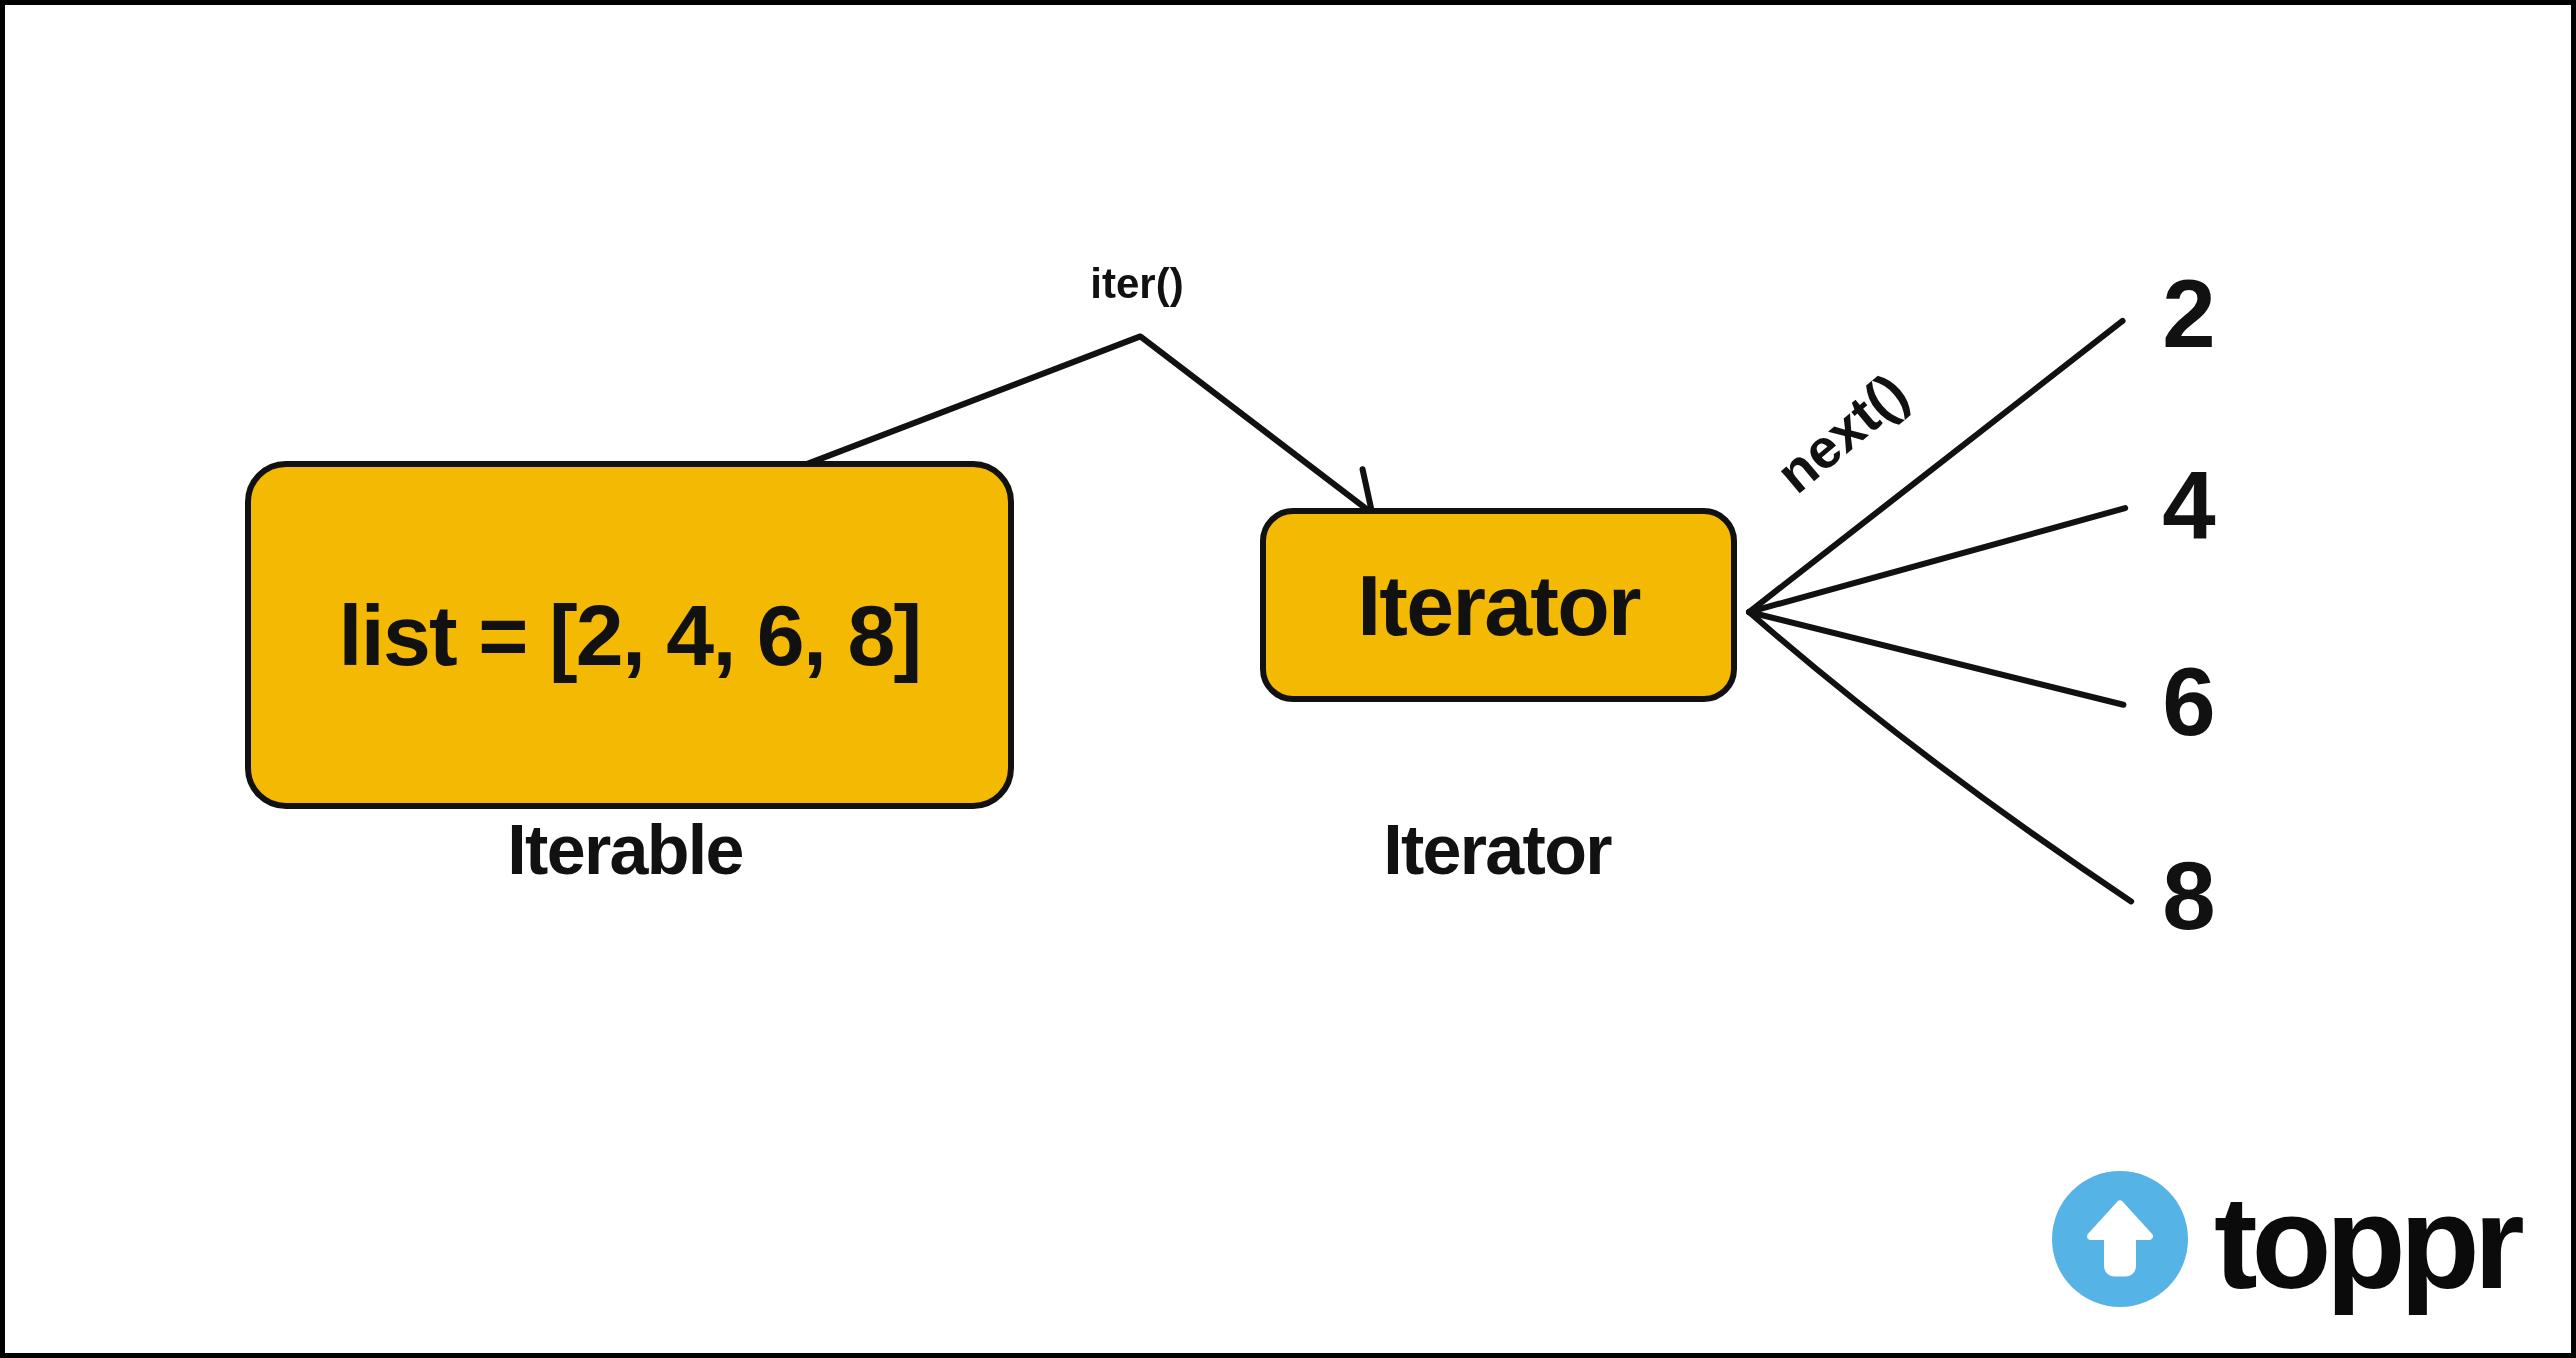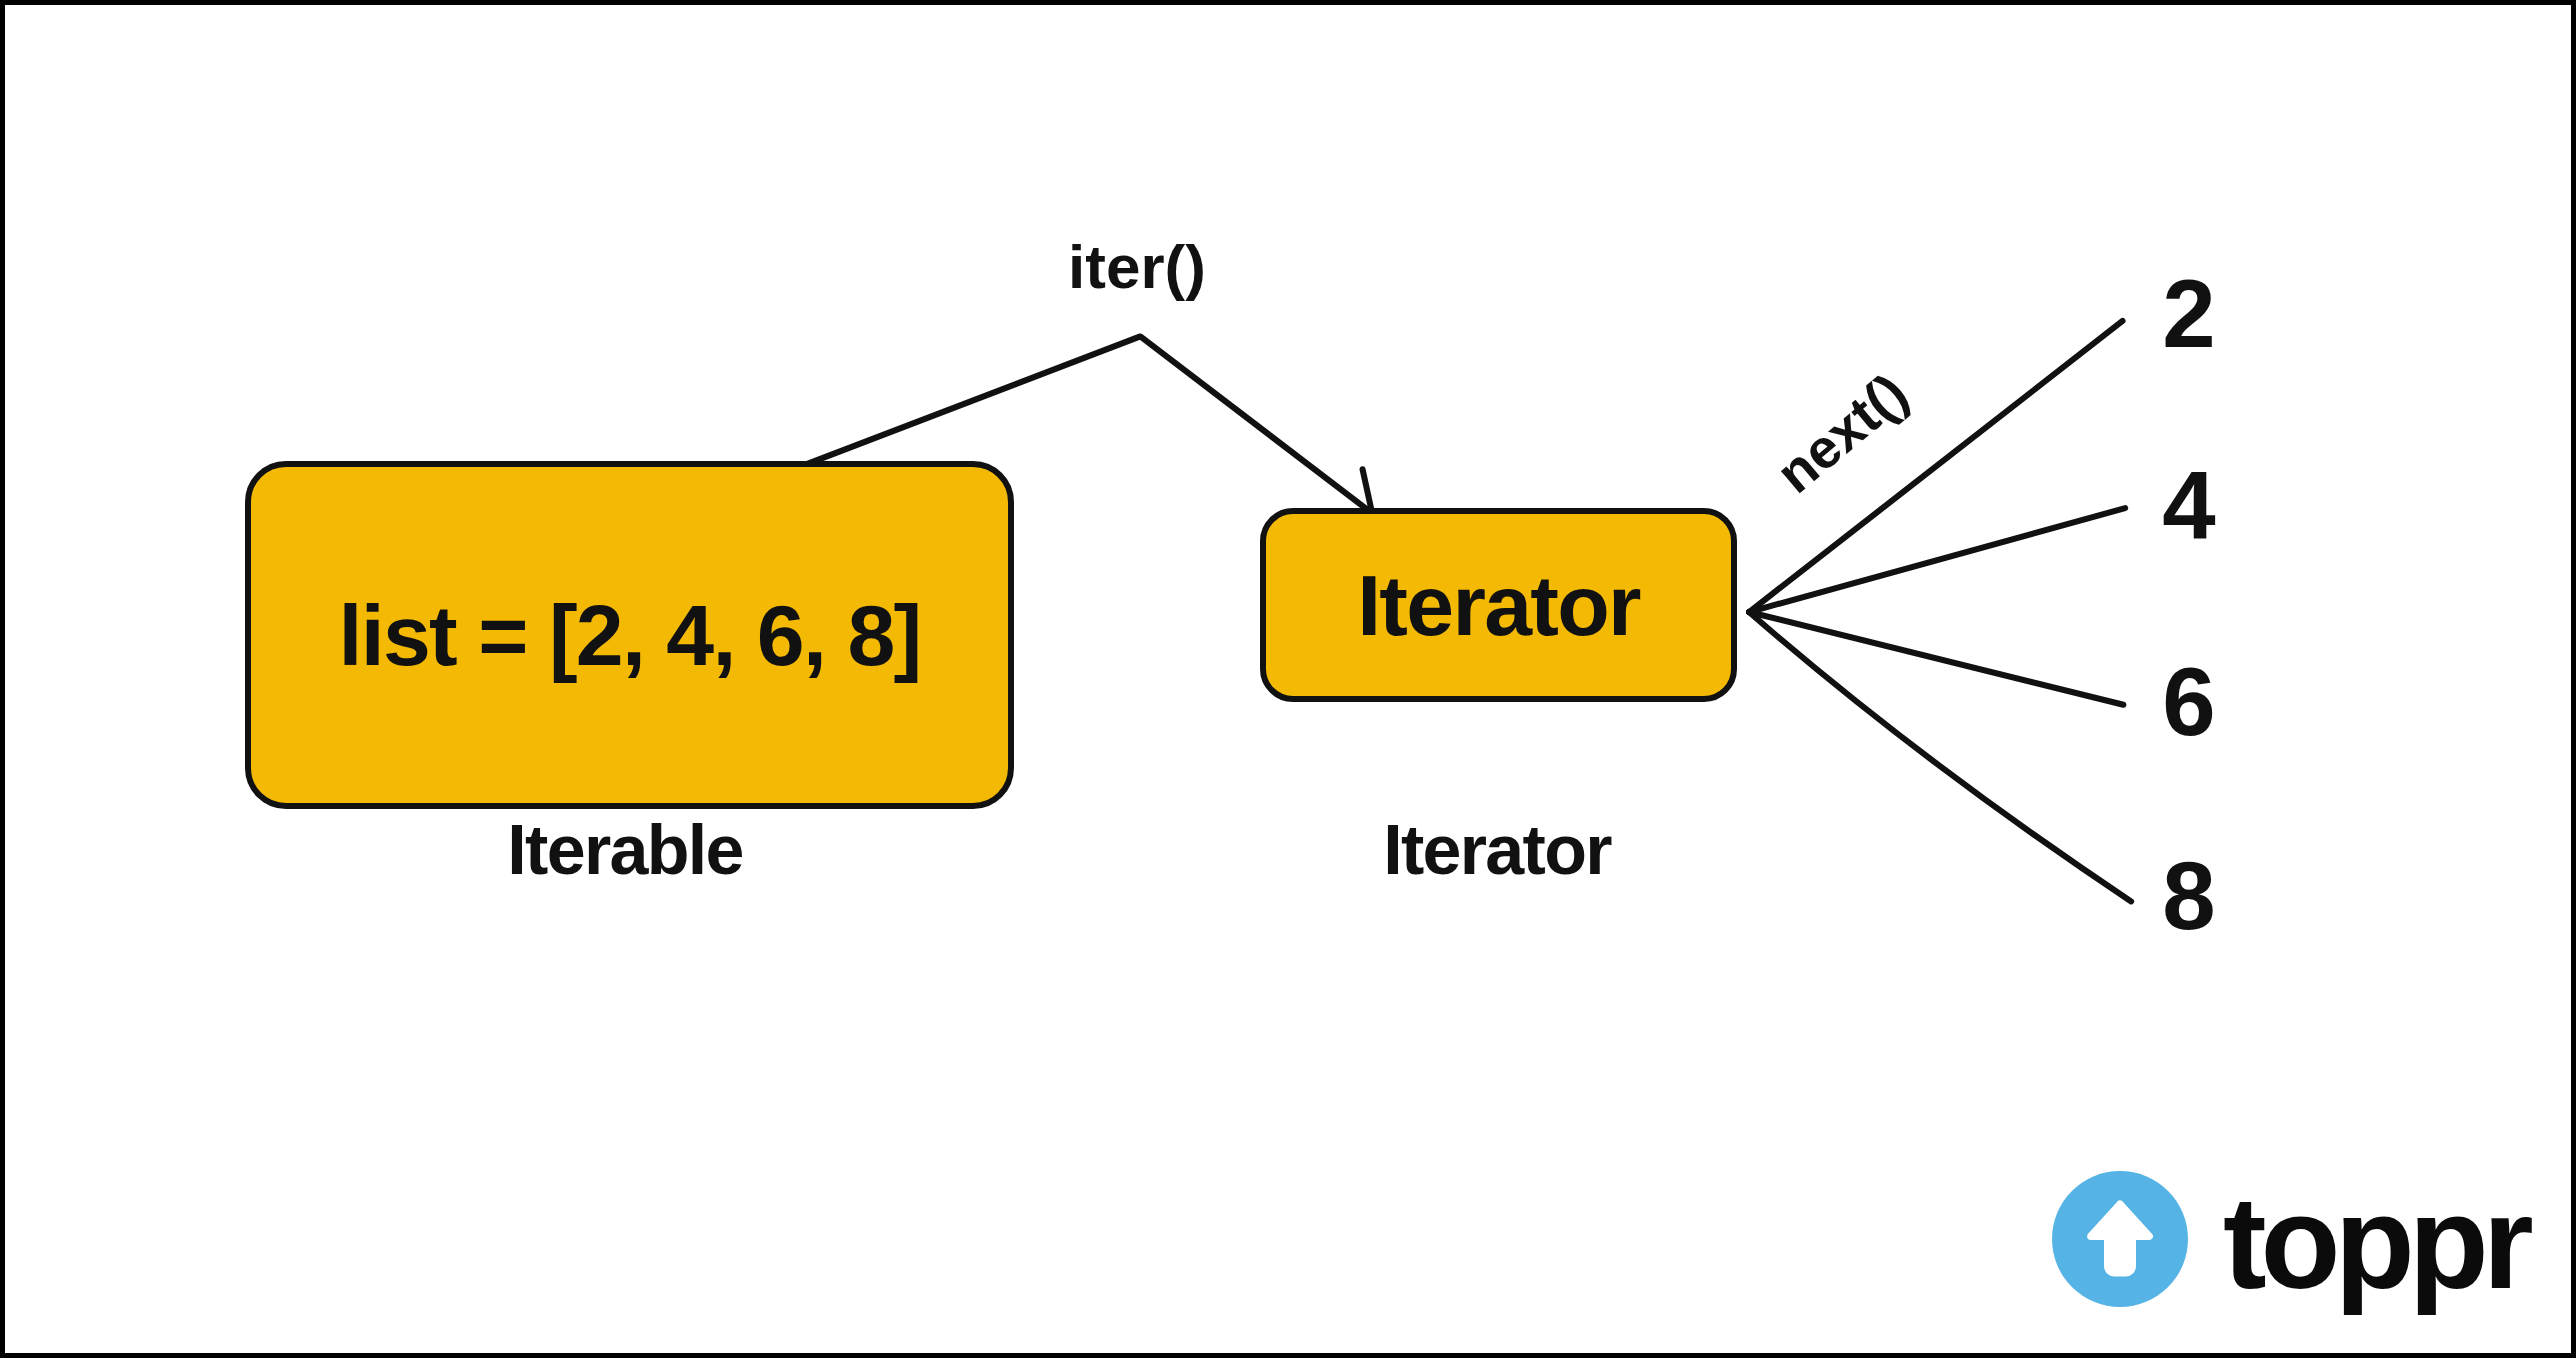--- a/index.html
+++ b/index.html
@@ -52,44 +52,44 @@
   }
   .caption-iterable { left: 620px; top: 805px; }
   .caption-iterator { left: 1492px; top: 805px; }
 
   .call-label {
     position: absolute;
     font-weight: bold;
     white-space: nowrap;
   }
   .iter-label {
-    left: 1132px; top: 226px;
+    left: 1132px; top: 255px;
     transform: translateX(-50%);
-    font-size: 62px;
+    font-size: 42px;
     text-align: center;
   }
   .next-label {
     left: 1837px; top: 428px;
     transform: translate(-50%, -50%) rotate(-40deg);
     font-size: 55px;
   }
 
   .value-label {
     position: absolute;
     transform: translate(-50%, -50%);
     font-size: 96px; font-weight: bold;
     white-space: nowrap;
   }
 
   .logo {
     position: absolute;
     left: 2047px; top: 1166px;
     display: flex;
     align-items: center;
-    gap: 35px;
+    gap: 26px;
   }
   .logo-circle {
     width: 136px; height: 136px;
     border-radius: 50%;
     background: #55B4E5;
     display: flex;
     align-items: center;
     justify-content: center;
   }
   .logo-circle svg { width: 94px; height: 94px; }

